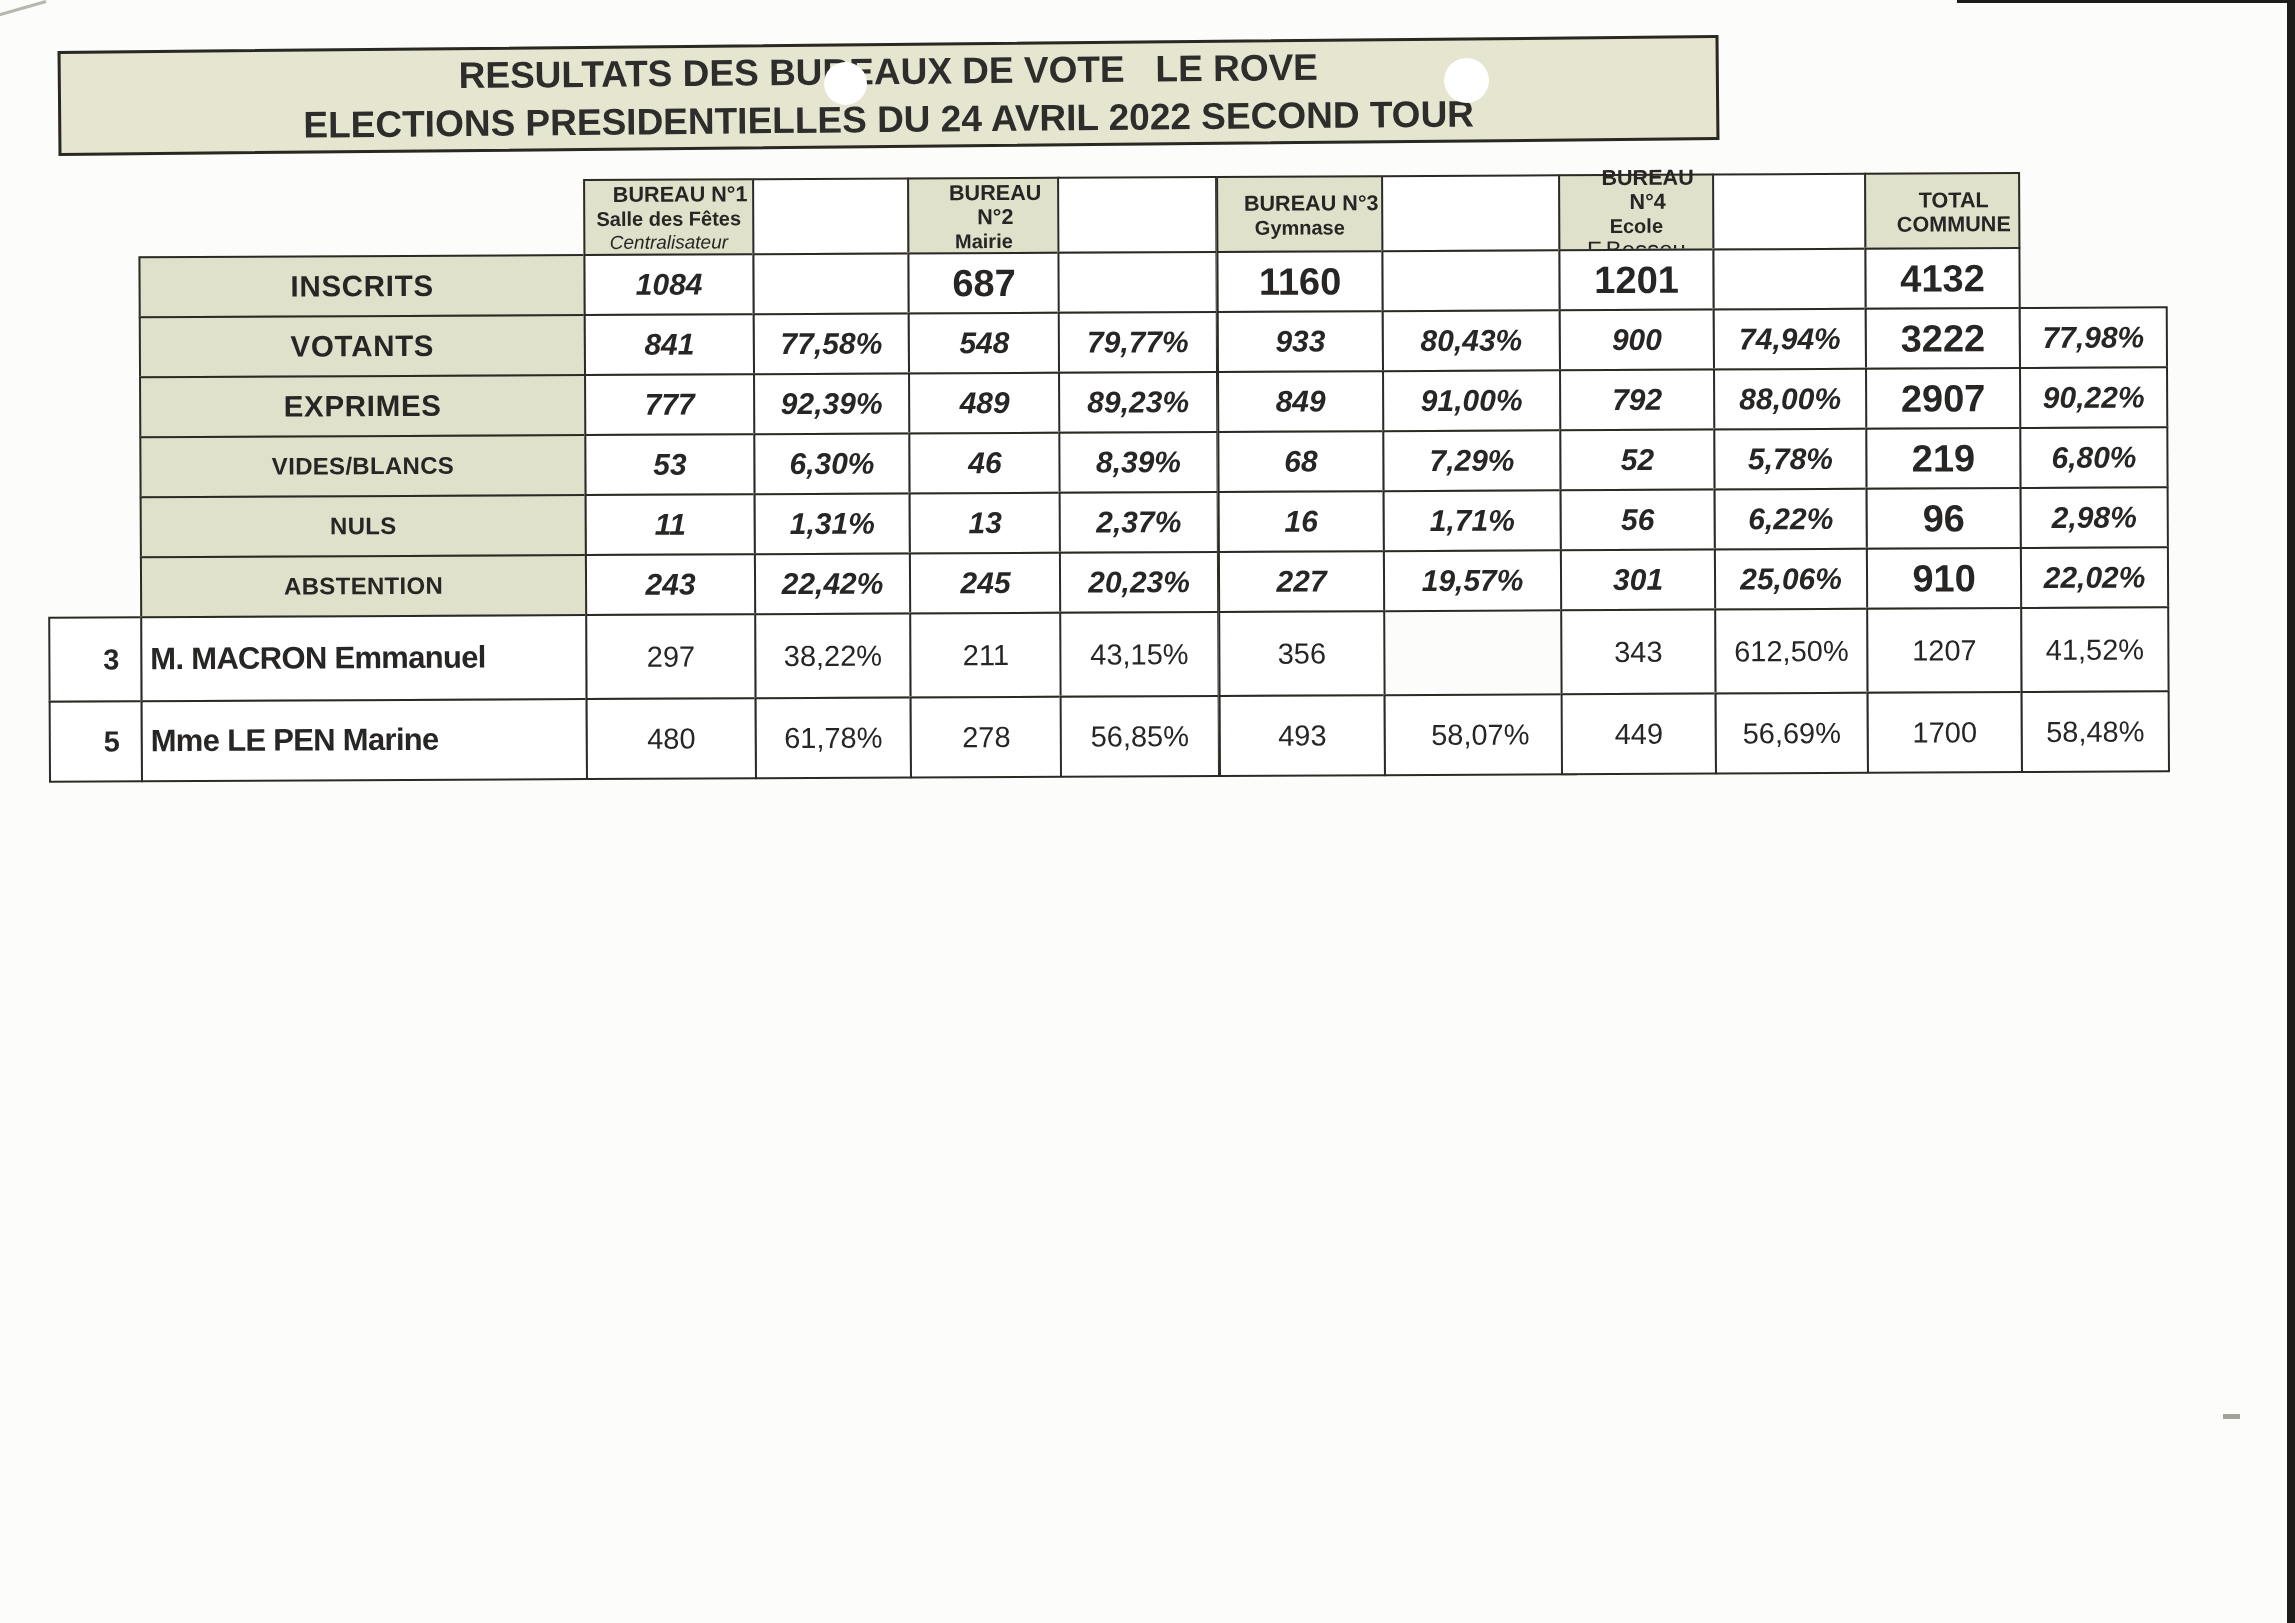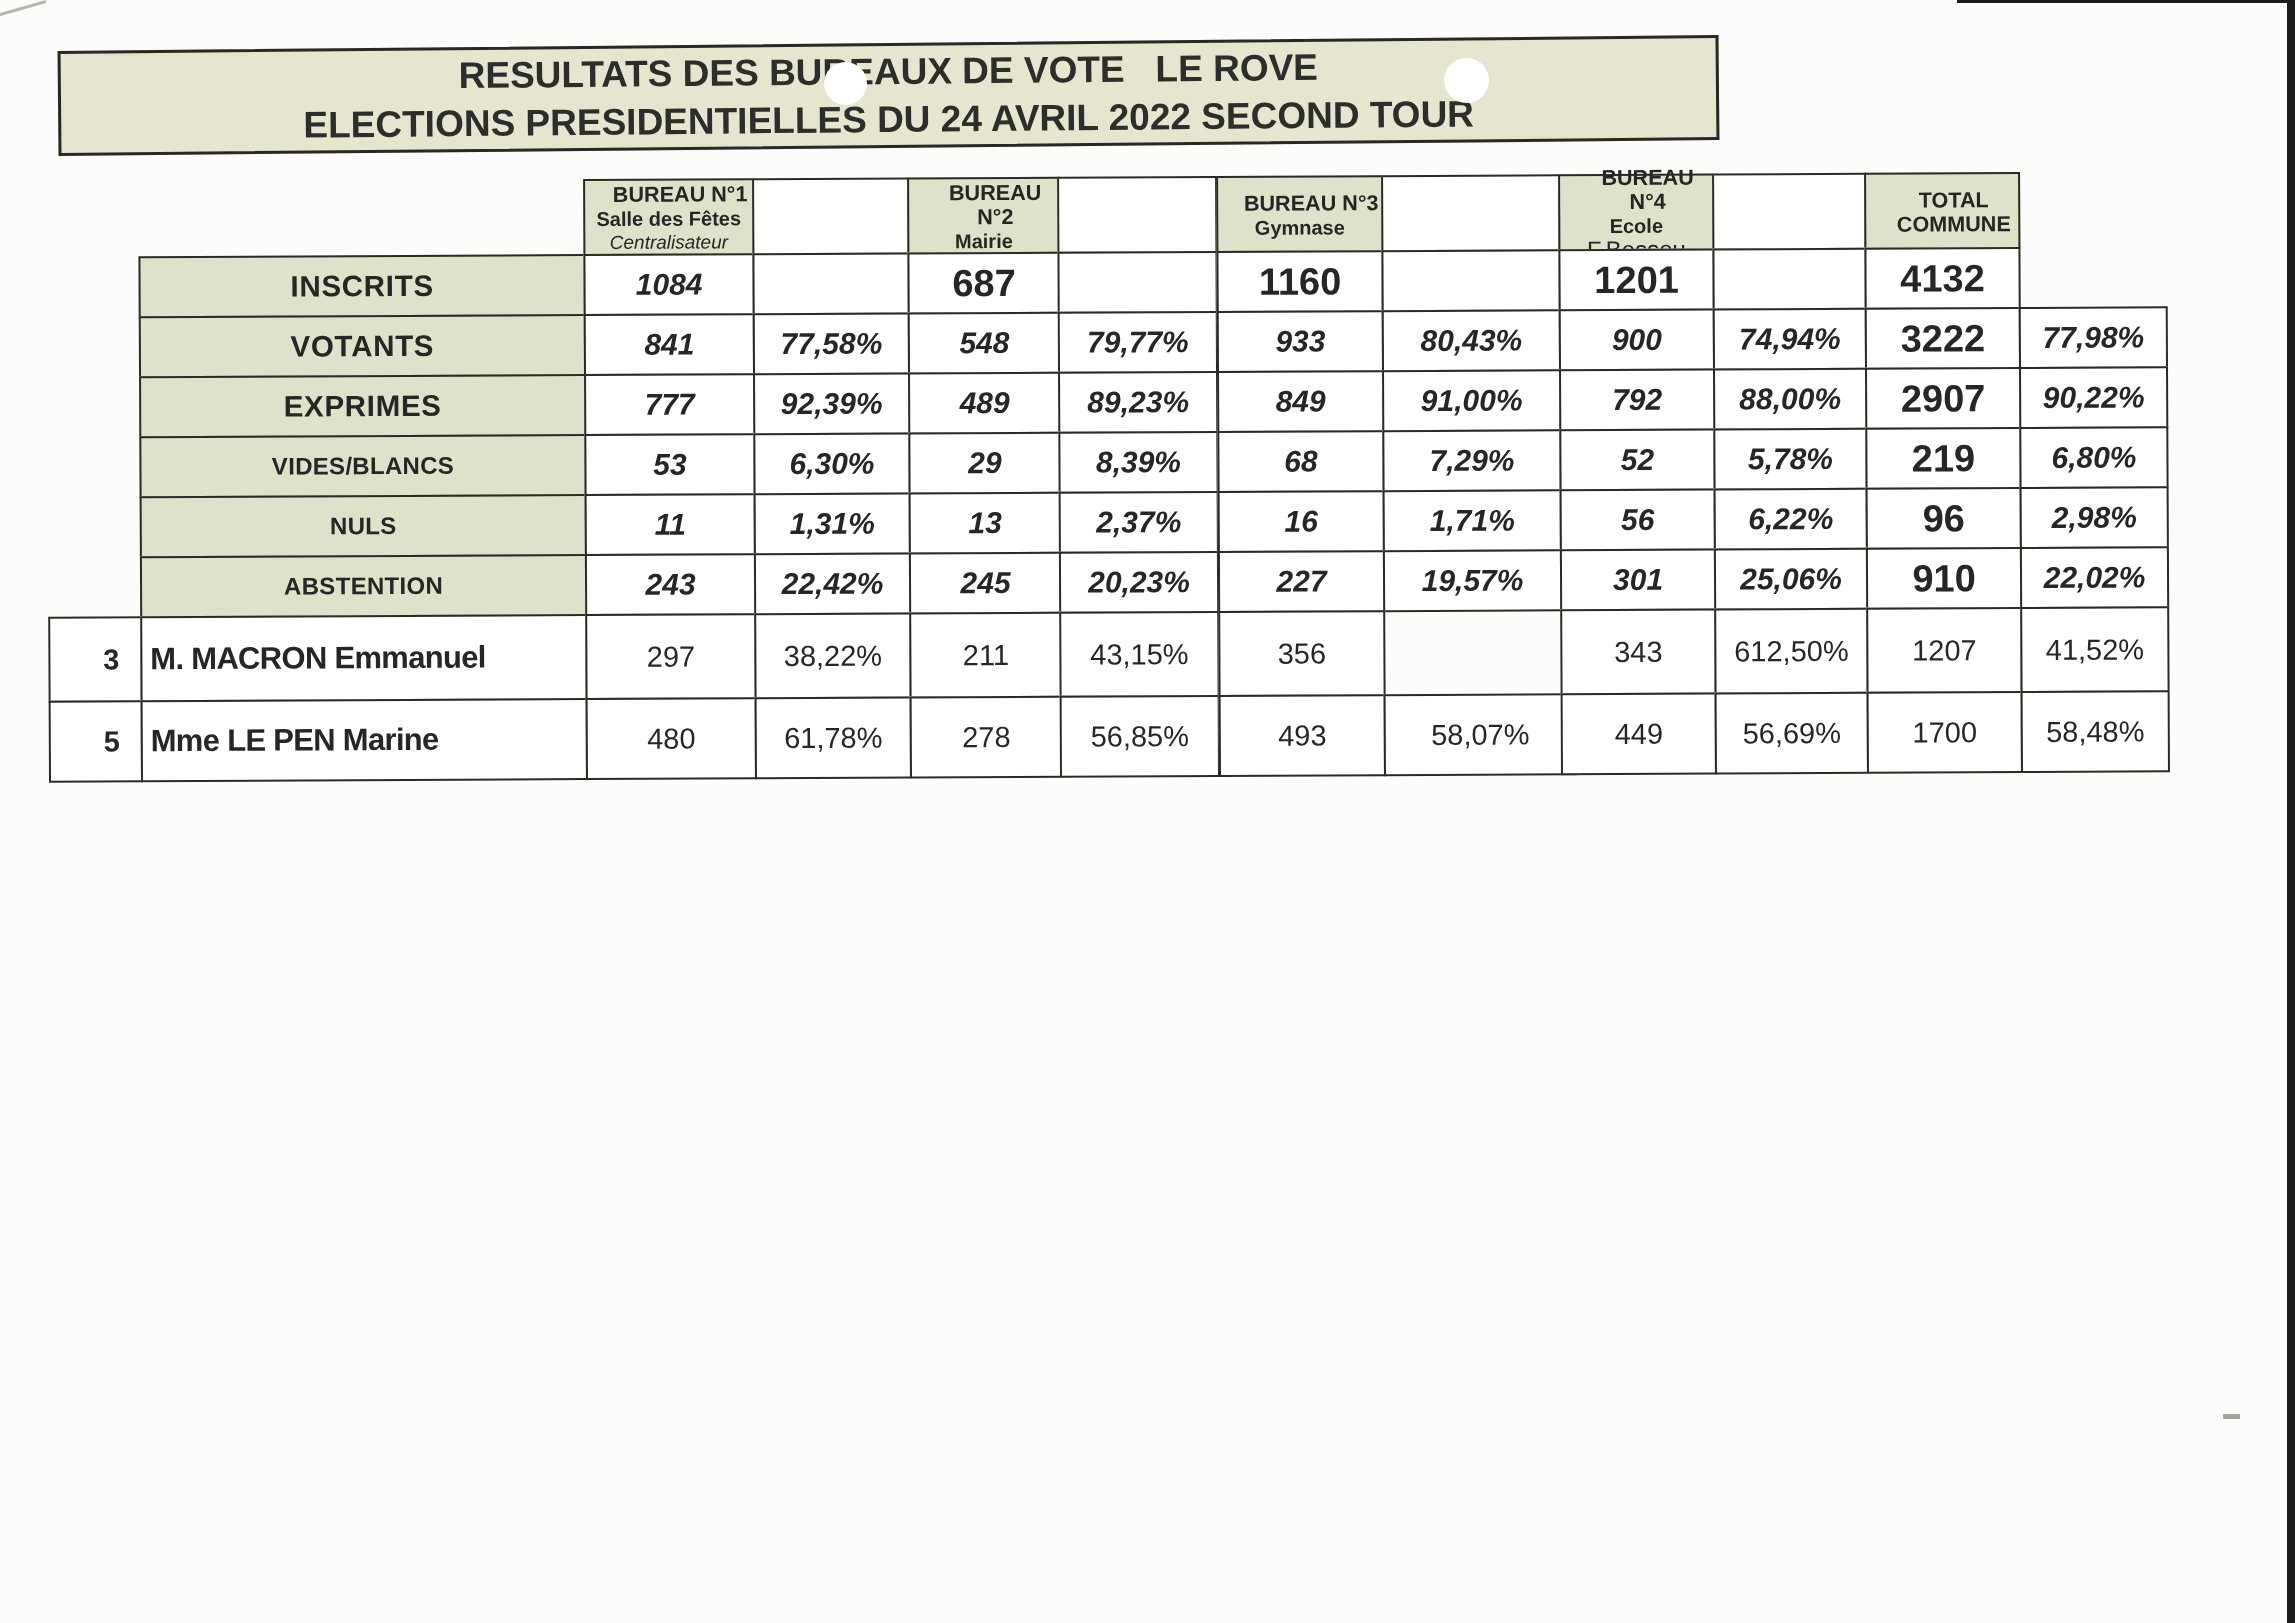--- a/index.html
+++ b/index.html
@@ -112,21 +112,21 @@
     <div class="cell val-bi" style="left:1219px;top:375px;width:167px;height:62px">849</div>
     <div class="cell val-bi" style="left:1384px;top:375px;width:179px;height:62px">91,00%</div>
     <div class="cell val-bi" style="left:1561px;top:375px;width:156px;height:62px">792</div>
     <div class="cell val-bi" style="left:1715px;top:375px;width:154px;height:62px">88,00%</div>
     <div class="cell val-b" style="left:1867px;top:375px;width:156px;height:62px">2907</div>
     <div class="cell val-bi" style="left:2021px;top:375px;width:149px;height:62px">90,22%</div>
 
     <div class="cell green lbl-sm" style="left:141px;top:435px;width:447px;height:62px">VIDES/BLANCS</div>
     <div class="cell val-bi" style="left:586px;top:435px;width:171px;height:62px">53</div>
     <div class="cell val-bi" style="left:755px;top:435px;width:157px;height:62px">6,30%</div>
-    <div class="cell val-bi" style="left:910px;top:435px;width:153px;height:62px">29</div>
+    <div class="cell val-bi" style="left:910px;top:435px;width:153px;height:62px">46</div>
     <div class="cell val-bi" style="left:1060px;top:435px;width:160px;height:62px">8,39%</div>
     <div class="cell val-bi" style="left:1219px;top:435px;width:167px;height:62px">68</div>
     <div class="cell val-bi" style="left:1384px;top:435px;width:179px;height:62px">7,29%</div>
     <div class="cell val-bi" style="left:1561px;top:435px;width:156px;height:62px">52</div>
     <div class="cell val-bi" style="left:1715px;top:435px;width:154px;height:62px">5,78%</div>
     <div class="cell val-b" style="left:1867px;top:435px;width:156px;height:62px">219</div>
     <div class="cell val-bi" style="left:2021px;top:435px;width:149px;height:62px">6,80%</div>
 
     <div class="cell green lbl-sm" style="left:141px;top:495px;width:447px;height:62px">NULS</div>
     <div class="cell val-bi" style="left:586px;top:495px;width:171px;height:62px">11</div>

